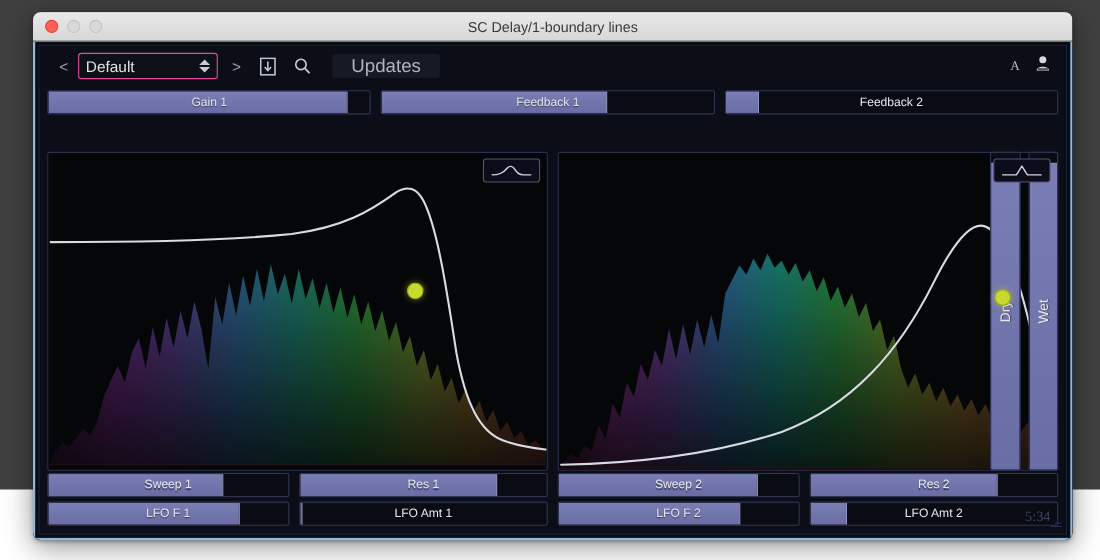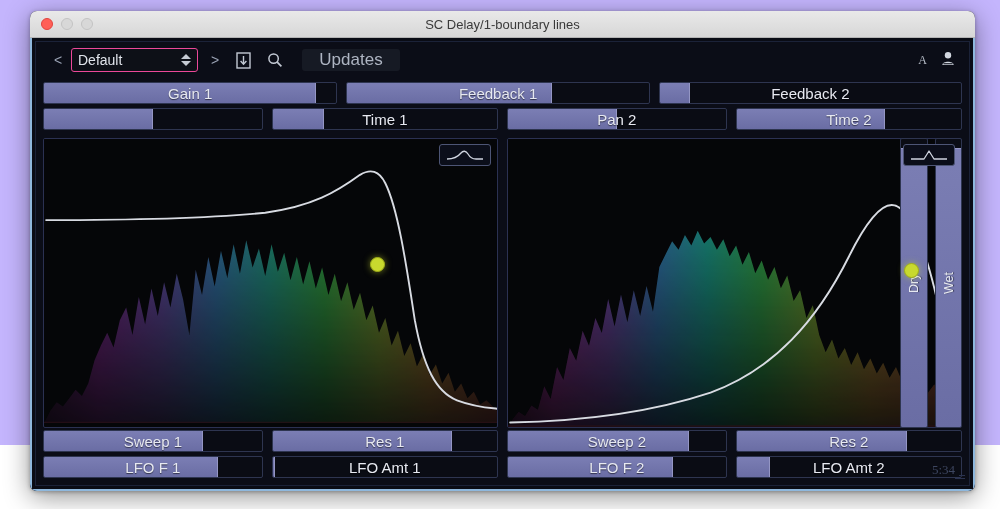--- a/index.html
+++ b/index.html
@@ -3,21 +3,21 @@
 <meta charset="utf-8">
 <title>SC Delay</title>
 <style>
   * { box-sizing: border-box; margin: 0; padding: 0; }
   html, body {
     width: 1000px; height: 509px;
     background: #ffffff;
     font-family: "Liberation Sans", sans-serif;
     overflow: hidden;
   }
-  #root { position: relative; width: 1000px; height: 445px; background: #c4b5fd; }
+  #root { position: relative; width: 1000px; height: 445px; background: #404040; }
 
   
   .window {
     position: absolute; left: 30px; top: 11px;
     width: 945px; height: 480px;
     border-radius: 7px;
     background: #0b0d16;
     box-shadow: 0 6px 26px rgba(0,0,0,0.42), 0 1px 4px rgba(0,0,0,0.3);
     overflow: hidden;
   }
@@ -116,21 +116,21 @@
     overflow: hidden;
   }
   .slider .fill {
     position: absolute; left: 0; top: 0; bottom: 0;
     background: linear-gradient(#7b7eb4, #6a6da4);
     border-right: 1px solid #9496c4;
   }
   .slider .ptext {
     position: absolute; inset: 0;
     display: flex; align-items: center; justify-content: center;
-    font-size: 15px; color: #e7e9f1;
+    font-size: 11px; color: #e7e9f1;
     text-shadow: 0 1px 1px rgba(0,0,0,0.55);
     z-index: 2;
   }
 
   
   .displays { position: absolute; left: 7px; right: 7px; top: 96px; bottom: 57px; }
   .disp-row { display: flex; gap: 9px; height: 100%; }
   .display {
     position: relative; flex: 1 1 0;
     background: #050608;
@@ -264,46 +264,20 @@
             <div class="pcell wide">
               <div class="slider">
                   <div class="fill" style="width: 68%;"></div>
                 <div class="ptext">Feedback 1</div>
                 </div>
             </div>
             <div class="pcell wide">
               <div class="slider">
                   <div class="fill" style="width: 10%;"></div>
                 <div class="ptext">Feedback 2</div>
-                </div>
-            </div>
-          </div>
-          <div class="prow">
-            <div class="pcell">
-              <div class="slider">
-                  <div class="fill" style="width: 50%;"></div>
-                <div class="ptext"></div>
-                </div>
-            </div>
-            <div class="pcell wide">
-              <div class="slider">
-                  <div class="fill" style="width: 23%;"></div>
-                <div class="ptext">Time 1</div>
-                </div>
-            </div>
-            <div class="pcell">
-              <div class="slider">
-                  <div class="fill" style="width: 50%;"></div>
-                <div class="ptext">Pan 2</div>
-                </div>
-            </div>
-            <div class="pcell wide">
-              <div class="slider">
-                  <div class="fill" style="width: 66%;"></div>
-                <div class="ptext">Time 2</div>
                 </div>
             </div>
           </div>
         </div>
 
         <div class="displays">
           <div class="disp-row">
 
             <div class="display">
               <svg class="spectrum" viewBox="0 0 430 270" preserveAspectRatio="none">

